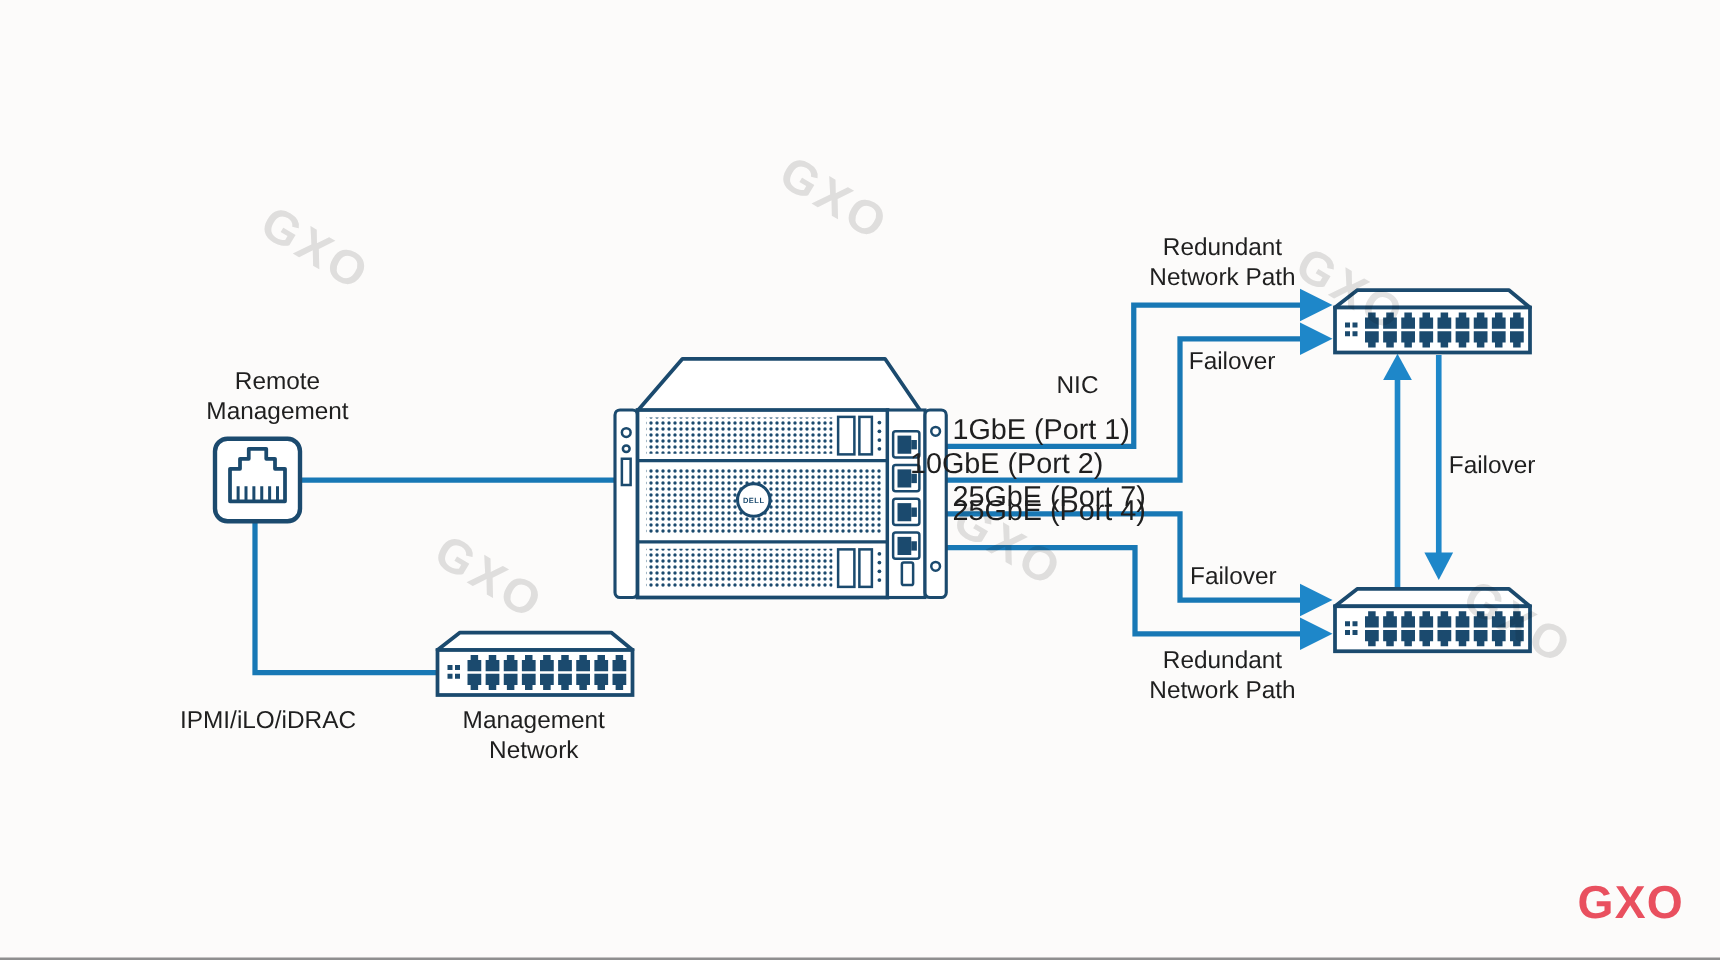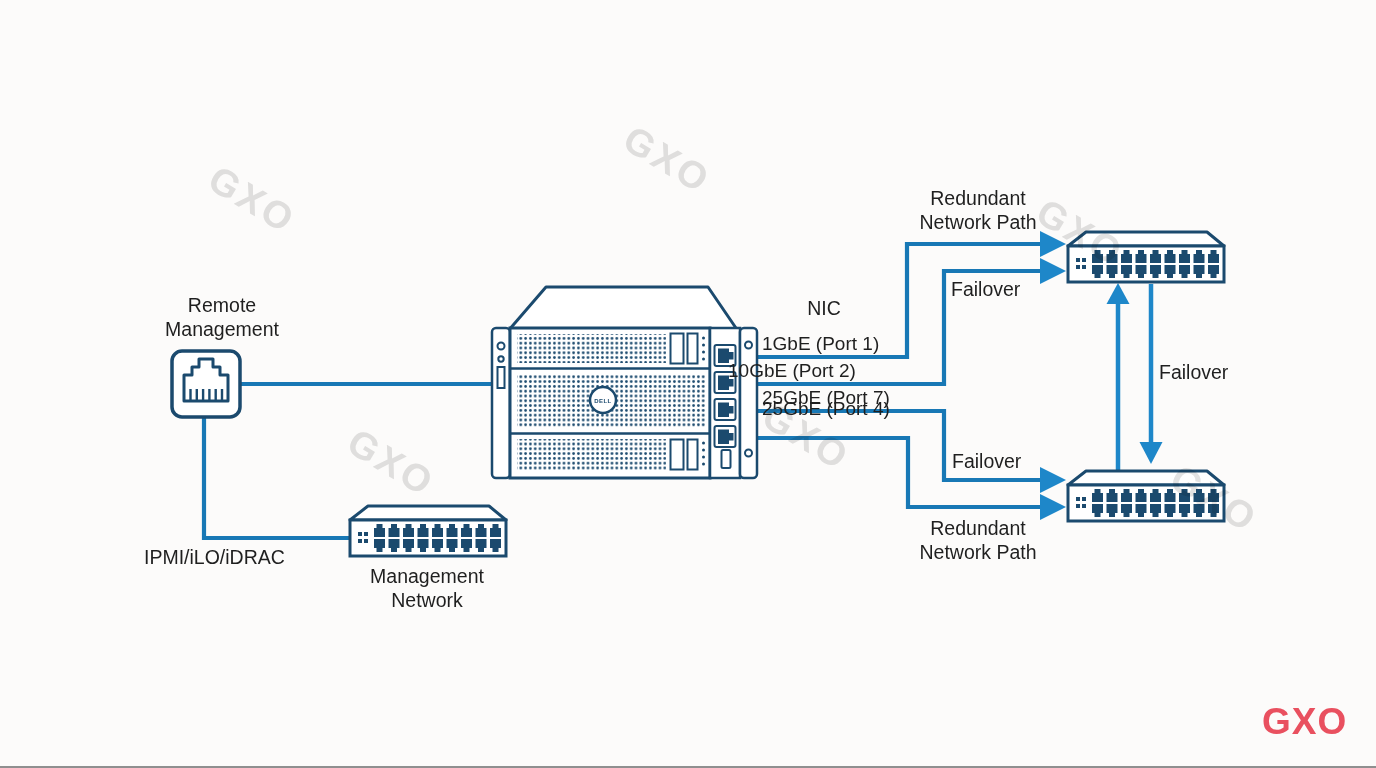--- a/index.html
+++ b/index.html
@@ -1,21 +1,21 @@
 <!DOCTYPE html>
 <html><head>
 <meta charset="utf-8">
 <style>
   html,body{margin:0;padding:0;background:#fff;}
   .canvas{position:relative;width:1376px;height:768px;background:#fcfbfa;overflow:hidden;
           font-family:"Liberation Sans",sans-serif;}
   svg{position:absolute;left:0;top:0;}
   .lbl{position:absolute;color:#1f1f1f;font-size:19.5px;line-height:24px;white-space:pre-line;}
   .center{text-align:center;}
-  .port-lbl{font-size:19px;line-height:21px;}
+  .port-lbl{font-size:23px;line-height:21px;}
   .wm{position:absolute;font-size:38px;font-weight:700;letter-spacing:3px;color:#e2e2e2;
       transform:translate(-50%,-50%) rotate(31deg);mix-blend-mode:multiply;user-select:none;}
   .brand{position:absolute;left:1262px;top:701px;font-size:37px;font-weight:800;
          letter-spacing:1px;color:#e9505f;}
   .dell-text{font-size:6px;font-weight:bold;fill:#1b4a6e;letter-spacing:.4px;
              font-family:"Liberation Sans",sans-serif;}
   .bottom-edge{position:absolute;left:0;right:0;bottom:0;height:2px;background:#6b6b6b;opacity:.75;}
 </style>
 </head>
 <body>
@@ -136,24 +136,24 @@
 
   <div class="wm" style="left:252px;top:200px">GXO</div>
   <div class="wm" style="left:667px;top:160px">GXO</div>
   <div class="wm" style="left:391px;top:463px">GXO</div>
   <div class="wm" style="left:806px;top:437px">GXO</div>
   <div class="wm" style="left:1080px;top:233px">GXO</div>
   <div class="wm" style="left:1214px;top:499px">GXO</div>
 
   <div class="lbl center" style="left:132px;top:293px;width:180px">Remote
 Management</div>
-  <div class="lbl" style="left:144px;top:545px">IPMI/iLO/iDRAC</div>
+  <div class="lbl" style="left:144px;top:564px">IPMI/iLO/iDRAC</div>
   <div class="lbl center" style="left:337px;top:564px;width:180px">Management
 Network</div>
-  <div class="lbl center" style="left:774px;top:296px;width:100px">NIC</div>
+  <div class="lbl center" style="left:812px;top:296px;width:100px">NIC</div>
 
   <div class="lbl port-lbl" style="left:762px;top:333px">1GbE (Port 1)</div>
   <div class="lbl port-lbl" style="left:728px;top:360px">10GbE (Port 2)</div>
   <div class="lbl port-lbl" style="left:762px;top:387px">25GbE (Port 7)</div>
   <div class="lbl port-lbl" style="left:762px;top:398px">25GbE (Port 4)</div>
 
   <div class="lbl center" style="left:888px;top:186px;width:180px">Redundant
 Network Path</div>
   <div class="lbl" style="left:951px;top:277px">Failover</div>
   <div class="lbl" style="left:1159px;top:360px">Failover</div>

